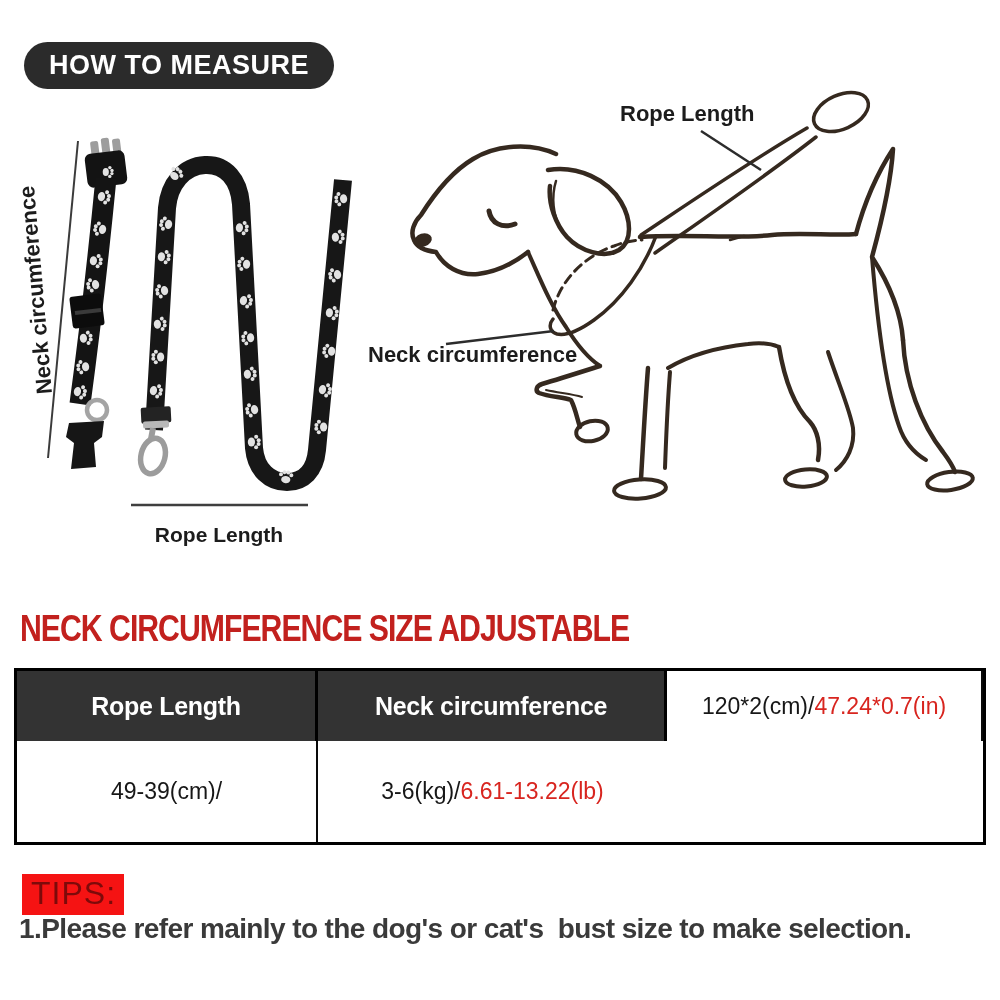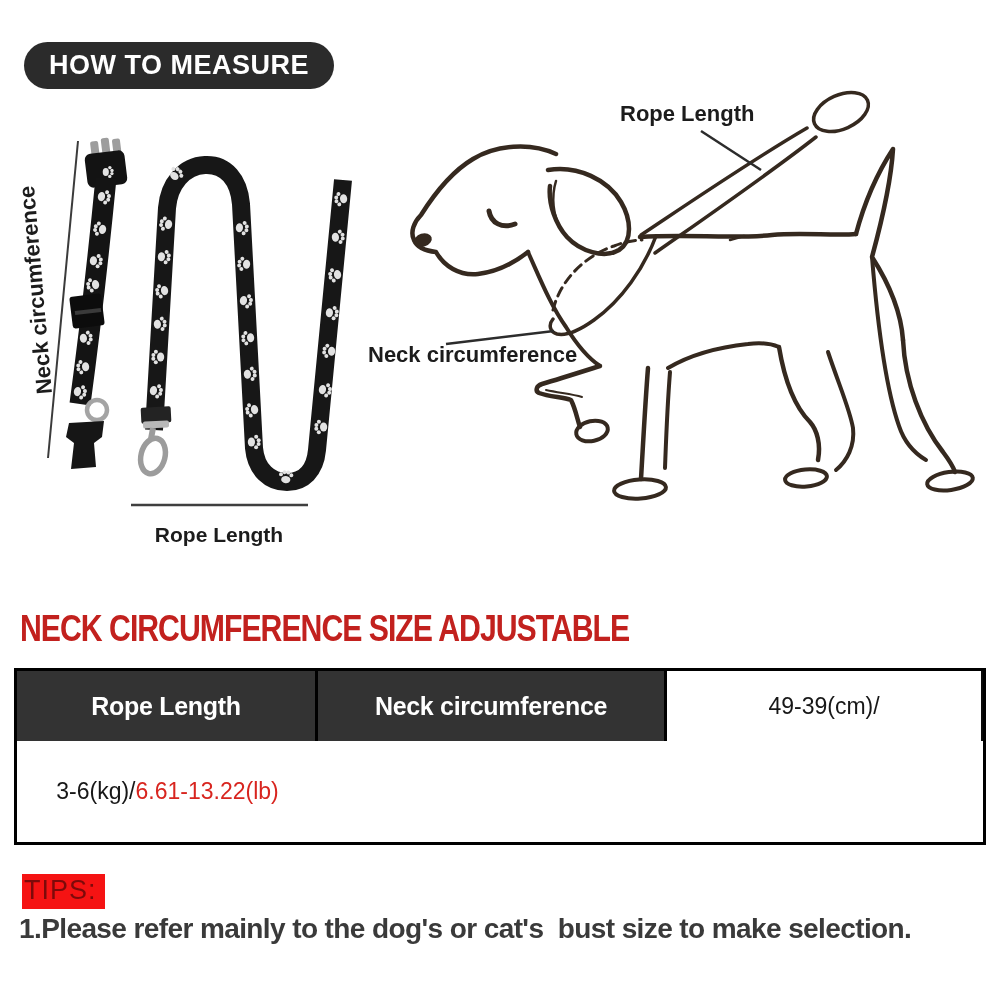--- a/index.html
+++ b/index.html
@@ -51,21 +51,21 @@
   .st-c{
     background:#ffffff;color:#171717;font-size:23px;
     display:flex;align-items:center;justify-content:center;
     border-right:2px solid #0a0a0a;white-space:pre;
   }
   .st-c.last{border-right:none;}
   .red{color:#d8251f;}
   
   .tips-title{
     position:absolute;left:22px;top:874px;display:inline-block;
-    background:#f51313;color:#7d0a0a;font-size:27px;padding:1px 8px 3px 2px;
+    background:#f51313;color:#7d0a0a;font-size:32px;padding:1px 8px 3px 9px;
     letter-spacing:1px;
   }
   .tips-line{
     position:absolute;left:19px;color:#3a3a3a;font-size:28px;letter-spacing:-0.6px;
     white-space:pre;
   }
   .tips-line.l1{top:913px;font-weight:bold;}
   .tips-line.l2{top:950px;}
 </style>
 </head>
@@ -194,20 +194,23 @@
     <div class="rope-label-dog">Rope Length</div>
     <div class="neck-label-dog">Neck circumference</div>
   </div>
 
   <h2 class="size-heading">NECK CIRCUMFERENCE SIZE ADJUSTABLE</h2>
 
   <div class="size-table">
     <div class="st-h">Rope Length</div>
     <div class="st-h">Neck circumference</div>
     <div class="st-c">
+      <span>120*2(cm)/</span><span class="red">47.24*0.7(in)</span>
+    </div>
+    <div class="st-c">
       <span>49-39(cm)/</span>
     </div>
     <div class="st-c last">
       <span>3-6(kg)/</span><span class="red">6.61-13.22(lb)</span>
     </div>
   </div>
 
   <div class="tips-title">TIPS:</div>
   <div class="tips-line l1">1.Please refer mainly to the dog's or cat's  bust size to make selection.</div>
 

